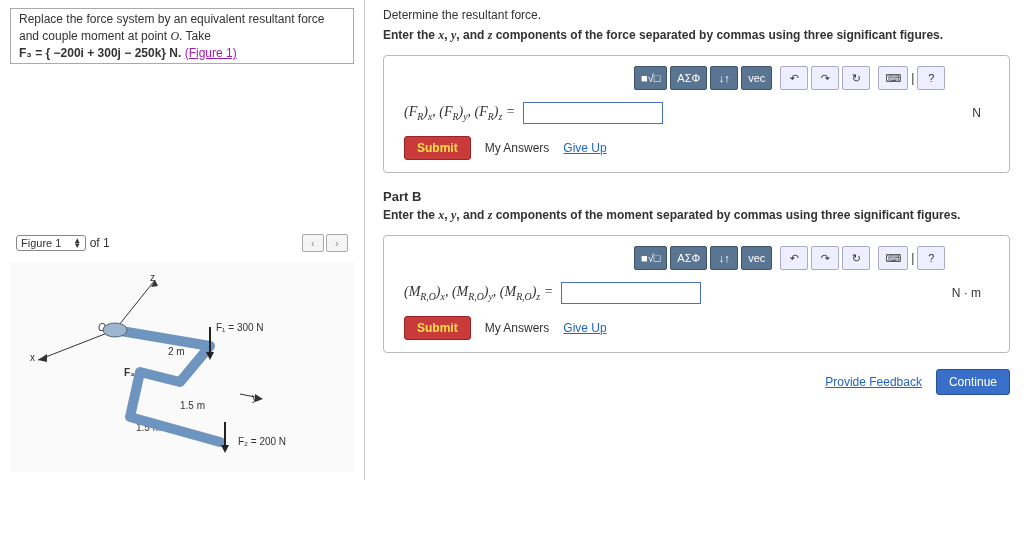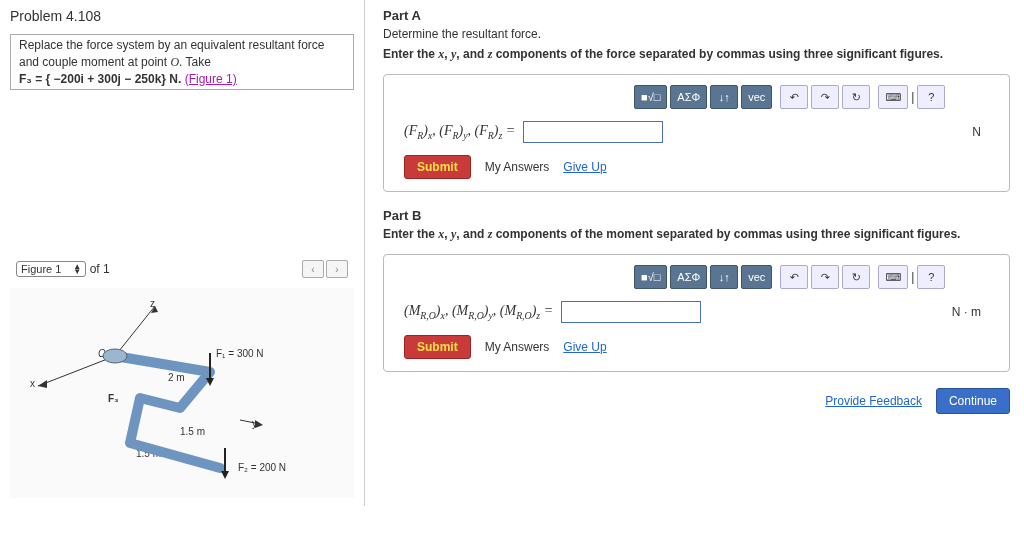--- a/index.html
+++ b/index.html
@@ -40,21 +40,20 @@
 .continue-btn { background: #3a6fc9; color: #fff; border: 1px solid #2a5299; padding: 5px 12px; border-radius: 3px; font-size: 12px; cursor: pointer; }
 .bold { font-weight: bold; }
 .arrows { font-size: 8px; line-height: 0.7; }
 sub { font-size: 0.7em; }
 </style>
 </head>
 <body>
 
 <div class="container">
   <div class="left-col">
-    <div class="prob-title">Problem 4.108</div>
     <div class="prob-box">
       <span>Replace the force system by an equivalent resultant force and couple moment at point </span><span class="ital">O</span><span>. Take</span><br>
       <span class="bold">F₃ = { −200i + 300j − 250k} N. </span><span class="link">(Figure 1)</span>
     </div>
 
     <div class="fig-bar">
       <span>
         <span class="fig-select">
           <span>Figure 1</span>
           <span class="arrows">▲<br>▼</span>
@@ -68,21 +67,21 @@
     </div>
 
     <div class="fig-img">
       <div class="diagram">
         <div style="position:absolute; left:130px; top:0px;">z</div>
         <div style="position:absolute; left:10px; top:80px;">x</div>
         <div style="position:absolute; left:232px; top:120px;">y</div>
         <div style="position:absolute; left:78px; top:50px; font-style:italic;">O</div>
         <div style="position:absolute; left:196px; top:50px;">F₁ = 300 N</div>
         <div style="position:absolute; left:218px; top:164px;">F₂ = 200 N</div>
-        <div style="position:absolute; left:88px; top:95px; font-weight:bold;">F₃</div>
+        <div style="position:absolute; left:104px; top:95px; font-weight:bold;">F₃</div>
         <div style="position:absolute; left:148px; top:74px;">2 m</div>
         <div style="position:absolute; left:160px; top:128px;">1.5 m</div>
         <div style="position:absolute; left:116px; top:150px;">1.5 m</div>
         <svg width="300" height="190" style="position:absolute; left:0; top:0;">
           <line x1="95" y1="58" x2="135" y2="8" stroke="#333" stroke-width="1"></line>
           <line x1="95" y1="58" x2="18" y2="88" stroke="#333" stroke-width="1"></line>
           <polygon points="135,8 131,15 138,14" fill="#333"></polygon>
           <polygon points="18,88 27,82 27,90" fill="#333"></polygon>
           <path d="M 95 58 L 190 74 L 160 110 L 120 100 L 110 145 L 200 170" stroke="#6d95bf" stroke-width="10" fill="none" stroke-linejoin="round" stroke-linecap="round"></path>
           <ellipse cx="95" cy="58" rx="12" ry="7" fill="#9cb6d0" stroke="#567" stroke-width="1"></ellipse>
@@ -93,21 +92,20 @@
           <line x1="220" y1="122" x2="240" y2="126" stroke="#333" stroke-width="1"></line>
           <polygon points="243,127 235,122 235,130" fill="#333"></polygon>
         </svg>
       </div>
     </div>
   </div>
 
   <div class="right-col">
 
     <div class="part-block">
-      <div class="part-heading">Part A</div>
       <div class="part-sub">Determine the resultant force.</div>
       <div class="part-prompt bold">
         <span>Enter the </span><span class="ital">x</span><span>, </span><span class="ital">y</span><span>, and </span><span class="ital">z</span><span> components of the force separated by commas using three significant figures.</span>
       </div>
       <div class="answer-box">
         <div class="toolbar">
           <div class="tbtn">■√□</div>
           <div class="tbtn">ΑΣΦ</div>
           <div class="tbtn">↓↑</div>
           <div class="tbtn">vec</div>

